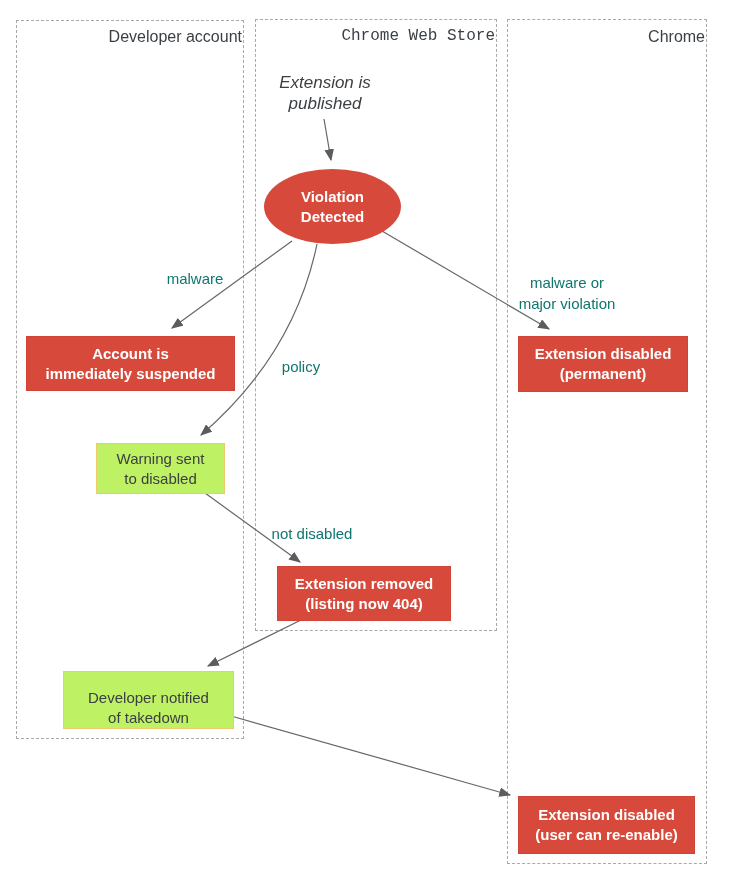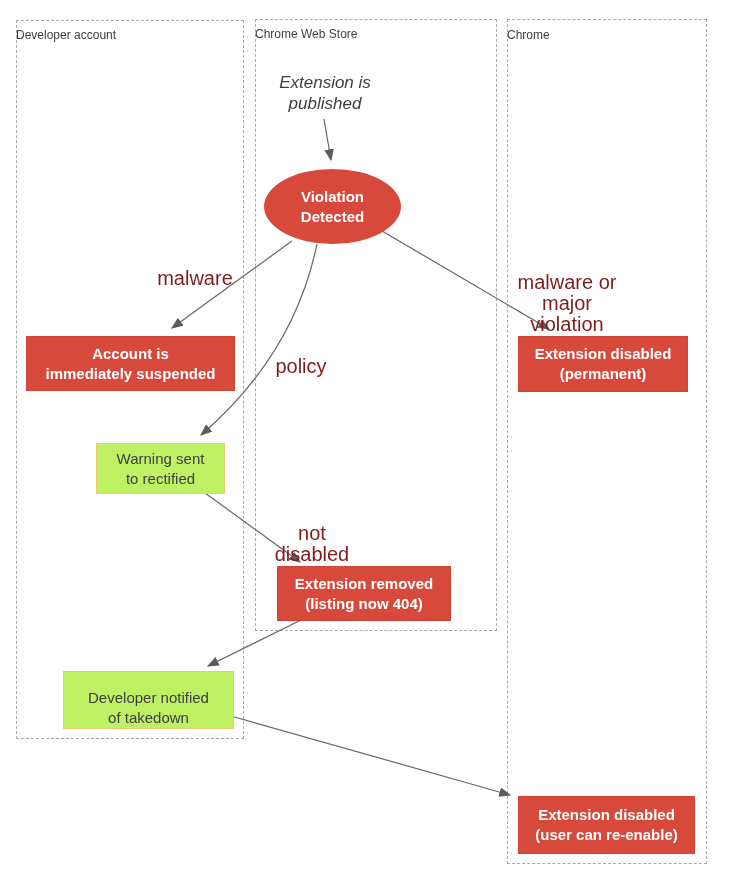--- a/index.html
+++ b/index.html
@@ -1,42 +1,42 @@
 <!DOCTYPE html>
 <html><head>
 <meta charset="utf-8">
 <style>
   html,body{margin:0;padding:0;background:#ffffff;}
   body{font-family:"Liberation Sans", sans-serif;color:#3c4043;}
   .canvas{position:relative;width:731px;height:885px;background:#ffffff;overflow:hidden;}
 
   .lane{position:absolute;border:1.5px dashed #a9a9a9;background:transparent;}
-  .lane-title{position:absolute;text-align:left;font-size:12px;color:#3a3f44;}
+  .lane-title{position:absolute;text-align:right;font-size:16px;color:#3a3f44;}
 
   .edges{position:absolute;left:0;top:0;width:731px;height:885px;pointer-events:none;}
 
   .node{position:absolute;display:flex;flex-direction:column;align-items:center;justify-content:center;
         text-align:center;font-size:15px;line-height:20px;}
   .node.red{background:#d6493b;color:#ffffff;font-weight:600;border:1px solid #cf4436;}
   .node.yellow{background:#bef264;color:#3c4043;border:1px solid #f0c96c;}
   .node.ellipse{background:#d6493b;color:#ffffff;font-weight:600;border-radius:50%;border:none;}
   .free-text{position:absolute;text-align:center;font-size:17px;line-height:21px;color:#3c4043;font-style:italic;}
-  .edge-label{position:absolute;text-align:center;font-size:20px;line-height:21px;color:#7f1d1d;}
+  .edge-label{position:absolute;text-align:center;font-size:15px;line-height:21px;color:#0f766e;}
 </style>
 </head>
 <body>
 
 <div class="canvas">
 
   <div class="lane" style="left:16px;top:20px;width:226px;height:717px;"></div>
   <div class="lane" style="left:255px;top:19px;width:240px;height:610px;"></div>
   <div class="lane" style="left:507px;top:19px;width:198px;height:843px;"></div>
 
   <div class="lane-title" style="left:16px;top:28px;width:226px;">Developer account</div>
-  <div class="lane-title" style="left:255px;top:27px;width:240px;">Chrome Web Store</div>
+  <div class="lane-title" style="left:255px;top:27px;width:240px;font-family:Liberation Mono, monospace;">Chrome Web Store</div>
   <div class="lane-title" style="left:507px;top:28px;width:198px;">Chrome</div>
 
   <svg class="edges" viewBox="0 0 731 885">
     <defs>
       <marker id="arrow" markerWidth="10" markerHeight="8" refX="9" refY="4" orient="auto" markerUnits="strokeWidth">
         <path d="M0,0 L10,4 L0,8 Z" fill="#5c5c5c"></path>
       </marker>
     </defs>
     <g stroke="#666666" stroke-width="1.2" fill="none">
       <path d="M324,119 L331,160" marker-end="url(#arrow)"></path>
@@ -59,21 +59,21 @@
     <div>Detected</div>
   </div>
 
   <div class="node red" style="left:26px;top:336px;width:207px;height:53px;">
     <div>Account is</div>
     <div>immediately suspended</div>
   </div>
 
   <div class="node yellow" style="left:96px;top:443px;width:127px;height:49px;">
     <div>Warning sent</div>
-    <div>to rectified</div>
+    <div>to disabled</div>
   </div>
 
   <div class="node red" style="left:518px;top:336px;width:168px;height:54px;">
     <div>Extension disabled</div>
     <div>(permanent)</div>
   </div>
 
   <div class="node red" style="left:265px;top:566px;width:172px;height:53px;margin-left:12px;">
     <div>Extension removed</div>
     <div>(listing now 404)</div>

